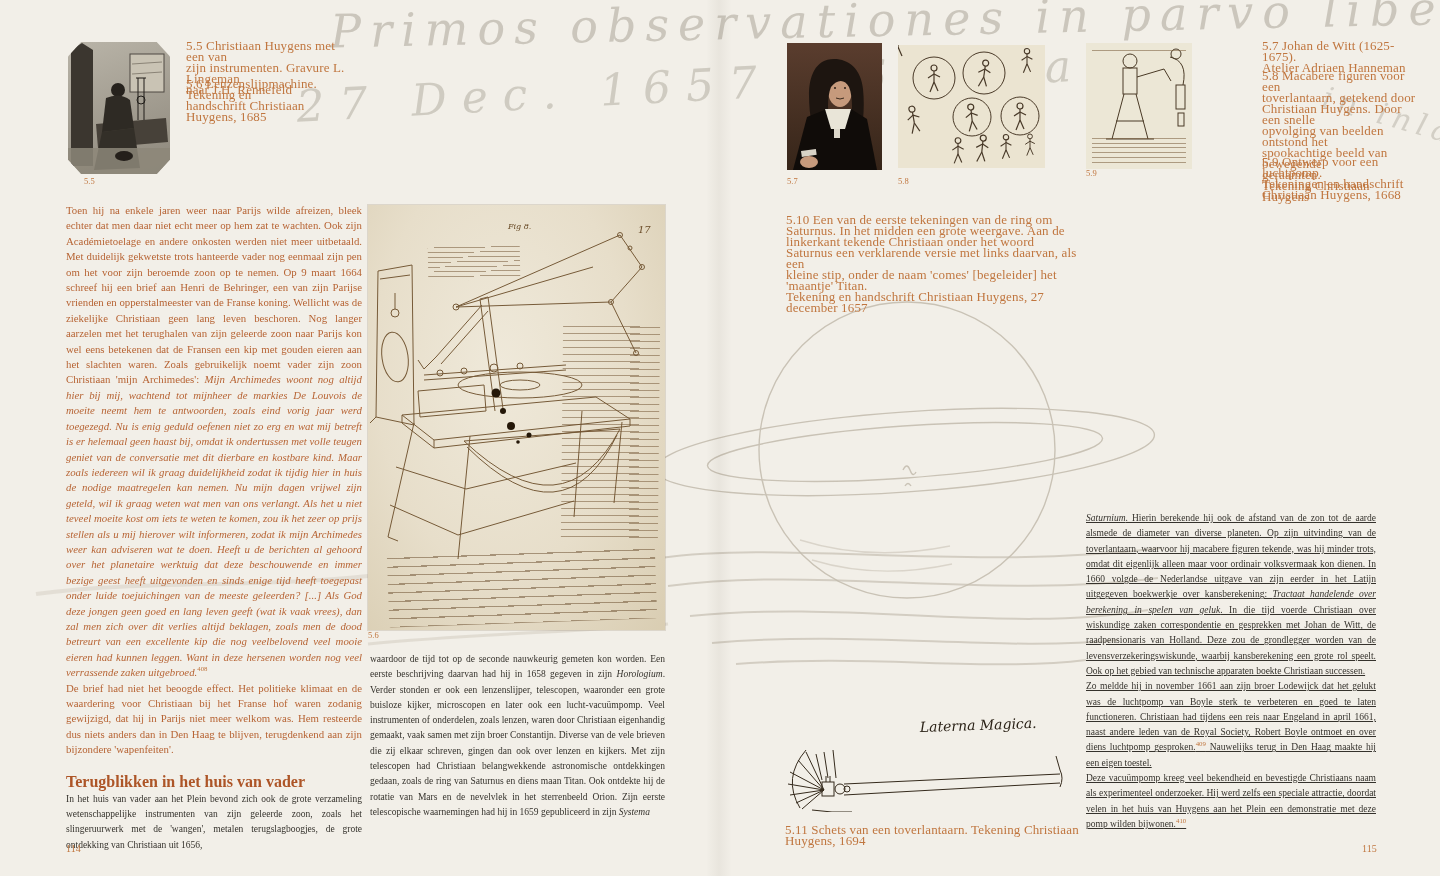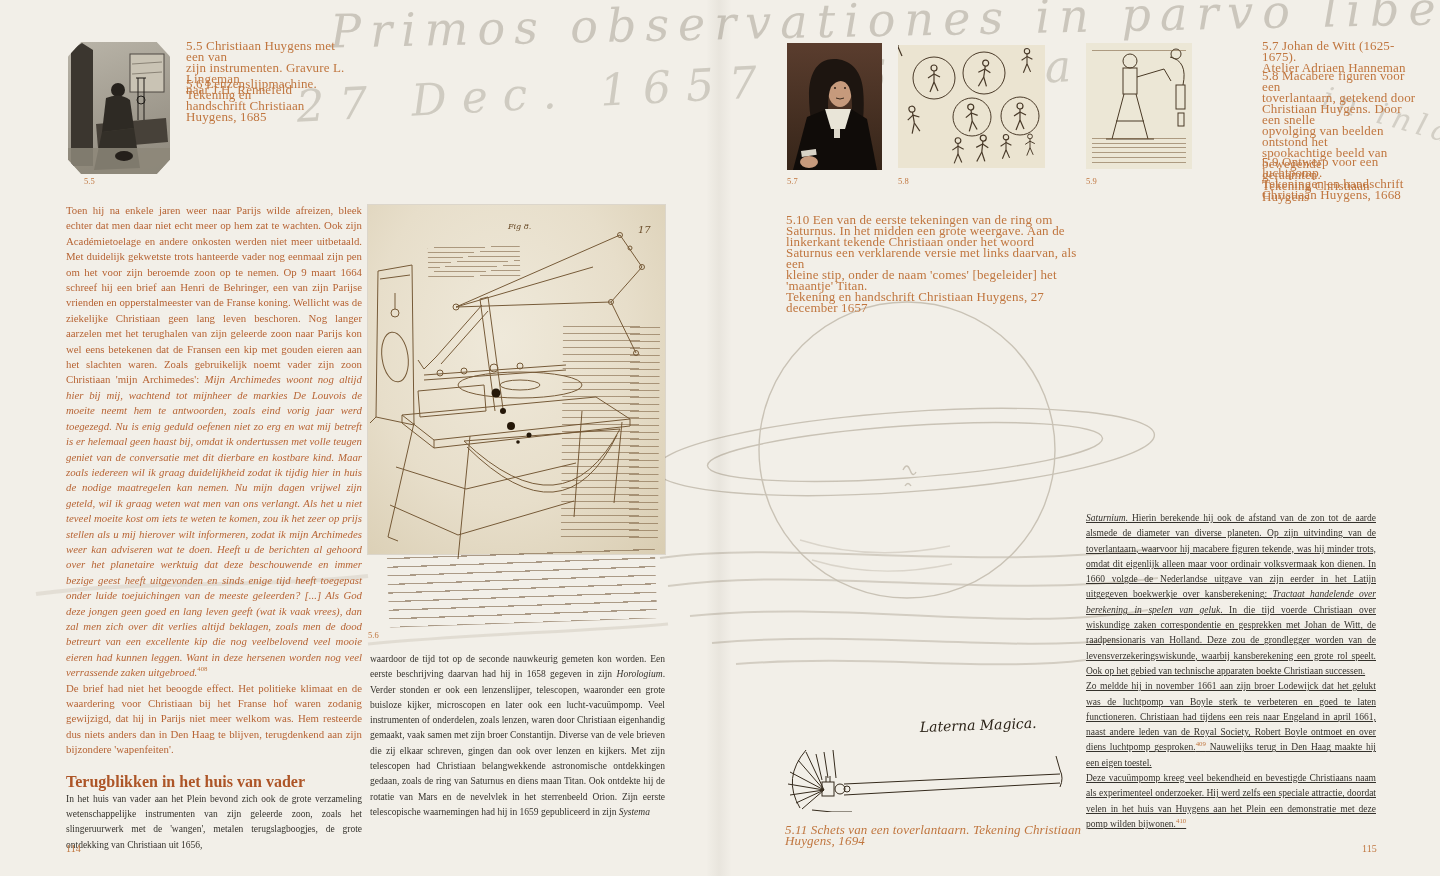--- a/index.html
+++ b/index.html
@@ -23,21 +23,21 @@
   .fn{color:#c0763f;font-size:6.8px;vertical-align:super;line-height:0;}
   .subhead{margin:17px 0 3px 0;color:#ad5527;font-size:16px;line-height:14px;font-weight:bold;}
   .black{color:#35322c;font-size:9.5px;line-height:15.3px;text-align:justify;}
   .intro{margin:0;}
   .midcol{position:absolute;left:370px;top:652px;width:295px;}
   .rightcol{position:absolute;left:1086px;top:511px;width:290px;text-decoration:underline;}
   .fig{position:absolute;}
   .fig55{left:68px;top:42px;width:102px;height:132px;
          background:linear-gradient(160deg,#b9b4a8,#8d877b);
          clip-path:polygon(13% 0%,87% 0%,100% 11%,100% 89%,87% 100%,13% 100%,0% 89%,0% 11%);}
-  .fig56{left:368px;top:205px;width:297px;height:349px;
+  .fig56{left:368px;top:205px;width:297px;height:425px;
          background:radial-gradient(ellipse at 45% 38%,#efe9da 0%,#e7deca 55%,#d9cdb2 100%);
          box-shadow:0 0 0 1px rgba(120,100,70,.18);}
   .fig57{left:787px;top:43px;width:95px;height:127px;background:linear-gradient(#5a3d2e,#362519);}
   .fig58{left:898px;top:45px;width:147px;height:123px;background:#ebe4d1;}
   .fig59{left:1086px;top:43px;width:106px;height:126px;background:#ece7d6;}
   .lantern{left:772px;top:698px;width:302px;height:114px;}
   .scrib{position:absolute;border-radius:2px;
          background:repeating-linear-gradient(180deg,rgba(109,78,44,0) 0 4.2px,rgba(109,78,44,.5) 4.2px 5.3px,rgba(109,78,44,0) 5.3px 7px);}
   .scrib-b{background:repeating-linear-gradient(180deg,rgba(100,70,38,0) 0 5.4px,rgba(100,70,38,.5) 5.4px 6.6px,rgba(100,70,38,0) 6.6px 8.6px);}
   .scrib-s{background:repeating-linear-gradient(180deg,rgba(109,78,44,0) 0 2.8px,rgba(109,78,44,.5) 2.8px 3.7px,rgba(109,78,44,0) 3.7px 4.8px);}
@@ -247,21 +247,21 @@
           <circle cx="90" cy="11" r="5"></circle>
         <rect x="90" y="42" width="9" height="24"></rect>
           <rect x="92" y="70" width="6" height="13"></rect>
       </g>
     </svg>
     <div class="scrib scrib-s" style="left:6px;top:4px;width:94px;height:12px;"></div>
     <div class="scrib scrib-s" style="left:6px;top:92px;width:94px;height:30px;"></div>
   </div>
   <div class="lab" style="left:787px;top:176px;">5.7</div>
   <div class="lab" style="left:898px;top:176px;">5.8</div>
-  <div class="lab" style="left:1086px;top:176px;">5.9</div>
+  <div class="lab" style="left:1086px;top:168px;">5.9</div>
 
   <div class="caption" style="left:1262px;top:40px;width:155px;">5.7  Johan de Witt (1625-1675).
 Atelier Adriaen Hanneman</div>
   <div class="caption" style="left:1262px;top:70px;width:155px;">5.8  Macabere figuren voor een
 toverlantaarn, getekend door
 Christiaan Huygens. Door een snelle
 opvolging van beelden ontstond het
 spookachtige beeld van bewegende
 geraamten.
 Tekening Christiaan Huygens</div>
@@ -294,17 +294,17 @@
         <circle cx="68" cy="91" r="5"></circle>
           <circle cx="75" cy="91" r="3"></circle>
         <line x1="72" y1="86" x2="288" y2="76"></line>
           <line x1="72" y1="97" x2="288" y2="85"></line>
         <path d="M288 72 q4 8 0 17"></path>
           <line x1="284" y1="58" x2="288" y2="72"></line>
         <path d="M40 112 q20 3 40 2"></path>
       </g>
     </svg>
   </div>
-  <div class="caption" style="left:785px;top:824px;width:300px;font-style:italic;">5.11  Schets van een toverlantaarn. Tekening Christiaan Huygens, 1694</div>
+  <div class="caption" style="left:785px;top:824px;width:300px;">5.11  Schets van een toverlantaarn. Tekening Christiaan Huygens, 1694</div>
 
   <div class="pagenum" style="left:1362px;top:843px;">115</div>
 
 </div>
 
 </body></html>

